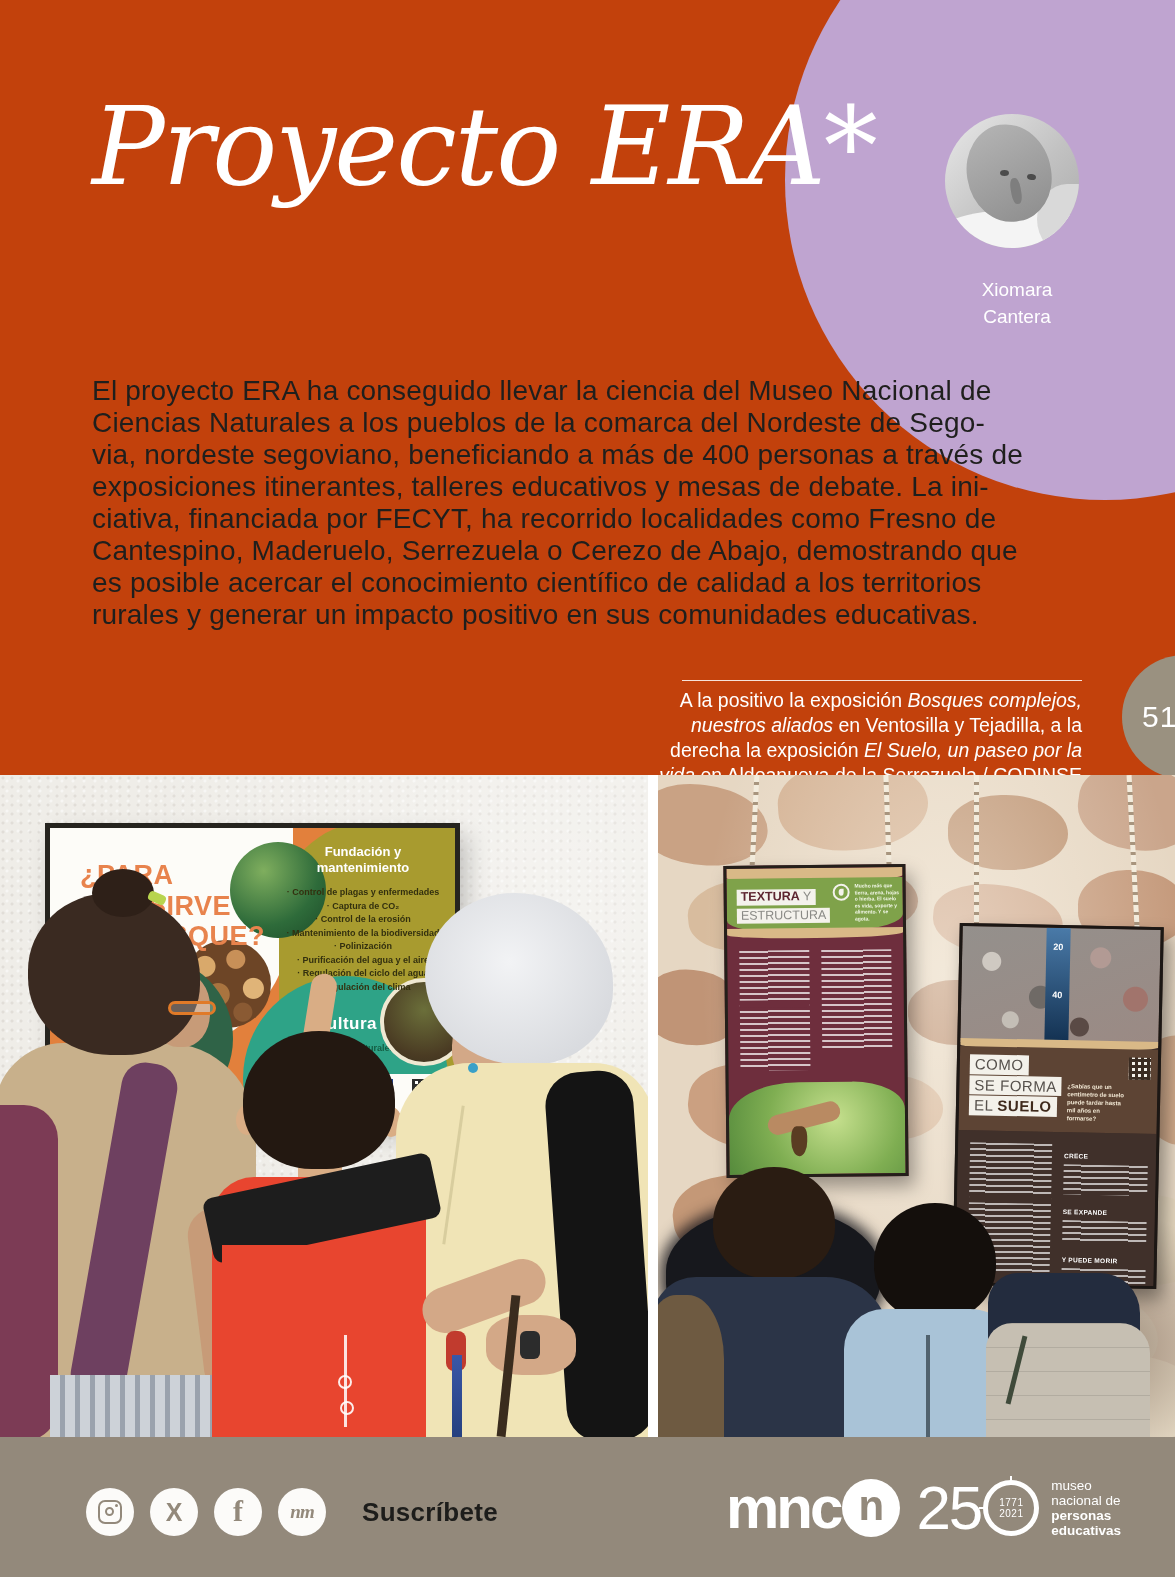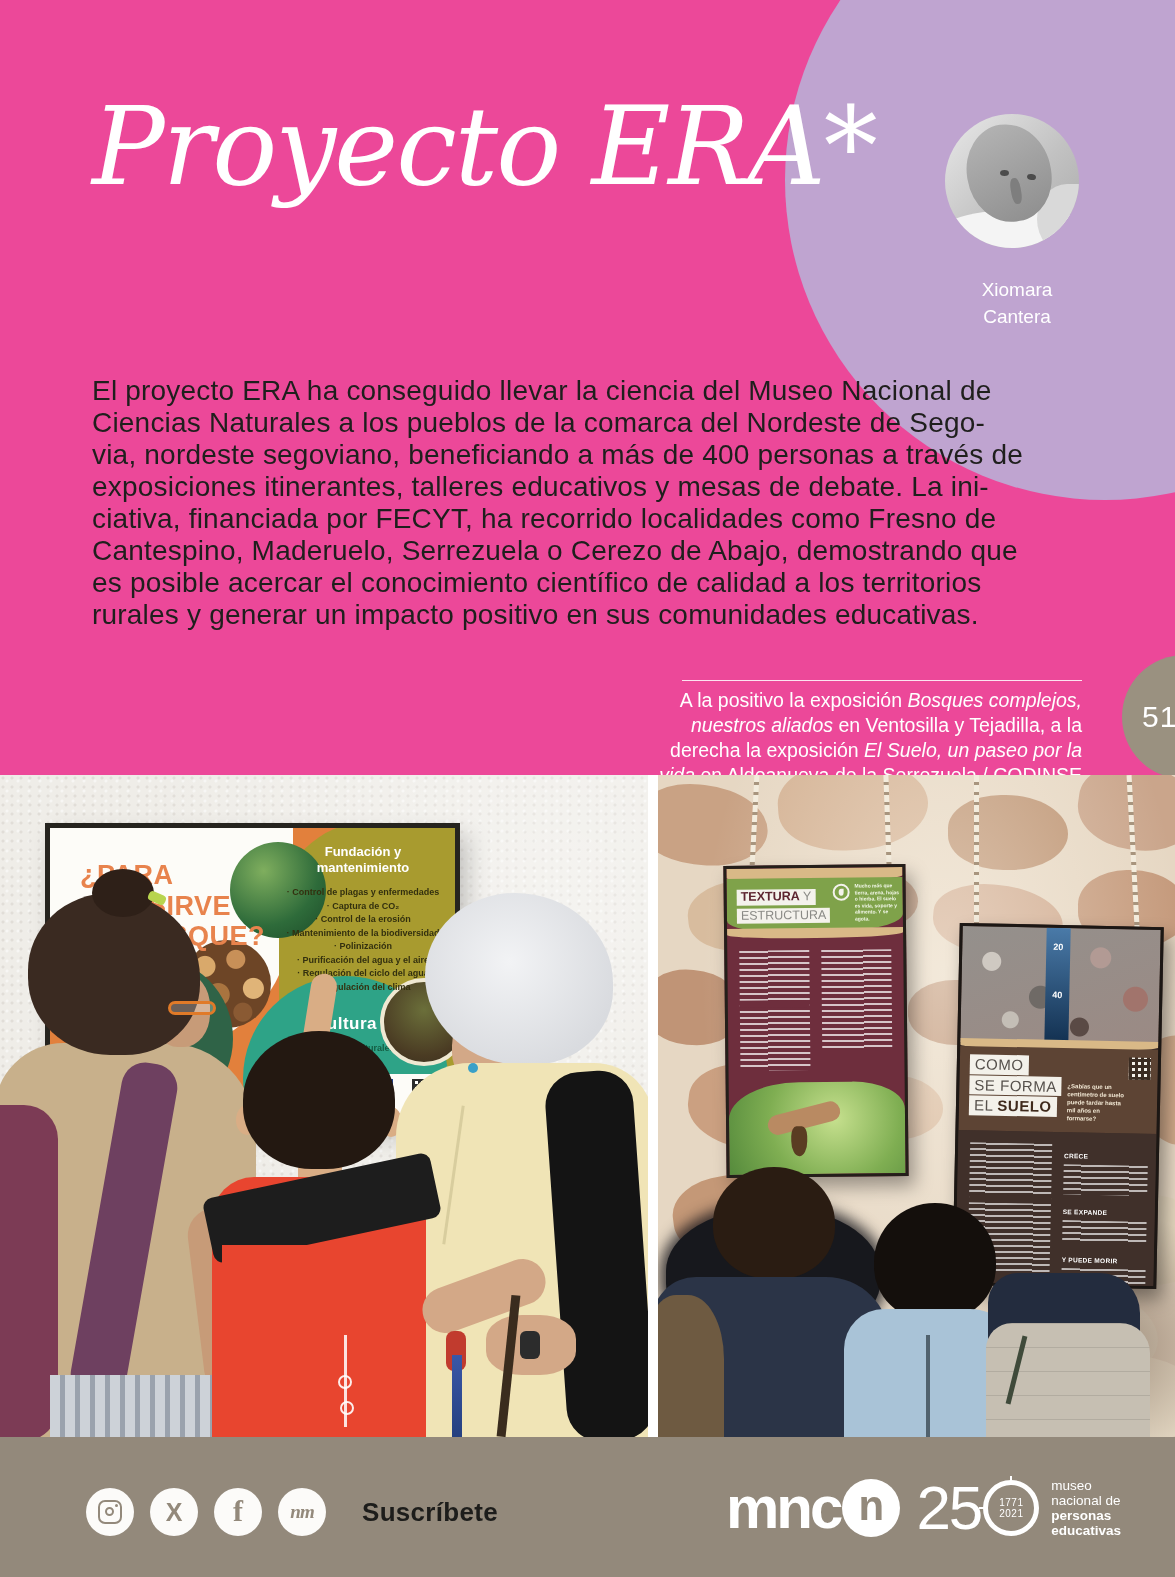--- a/index.html
+++ b/index.html
@@ -2,21 +2,21 @@
 <html><head>
 <meta charset="utf-8">
 <style>
   * { margin:0; padding:0; box-sizing:border-box; }
   html,body { background:#ffffff; }
   .page { position:relative; width:1175px; height:1577px; overflow:hidden;
           font-family:"Liberation Sans", sans-serif; background:#ffffff; }
 
   
   .header { position:absolute; left:0; top:0; width:1175px; height:775px;
-            background:#ec4899; overflow:hidden;text-decoration:underline; }
+            background:#c2410c; overflow:hidden;text-decoration:underline; }
   .light-circle { position:absolute; width:640px; height:640px; border-radius:50%;
                   right:-250px; top:-140px; background:#bfa4d0; }
   .era-title { position:absolute; left:92px; top:88px; width:950px;
                font-family:"DejaVu Serif", serif; font-style:italic; font-weight:400;
                font-size:108px; letter-spacing:-2px; color:#ffffff; line-height:1.1; }
   .era-sub { position:absolute; left:95px; top:238px; font-size:45px; color:#1d1d1b;
              font-weight:500; line-height:1.23; white-space:pre-line; letter-spacing:0; }
   .avatar { position:absolute; left:945px; top:114px; width:134px; height:134px;
             border-radius:50%; overflow:hidden;
             background:linear-gradient(135deg,#e9e9e9 0%,#c2c2c2 55%,#a9a9a9 100%); }

